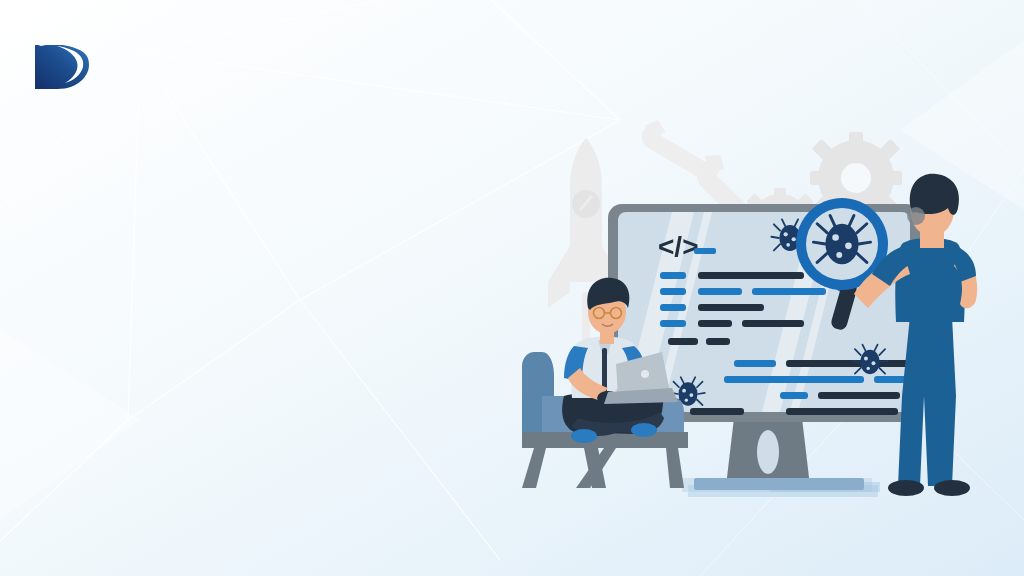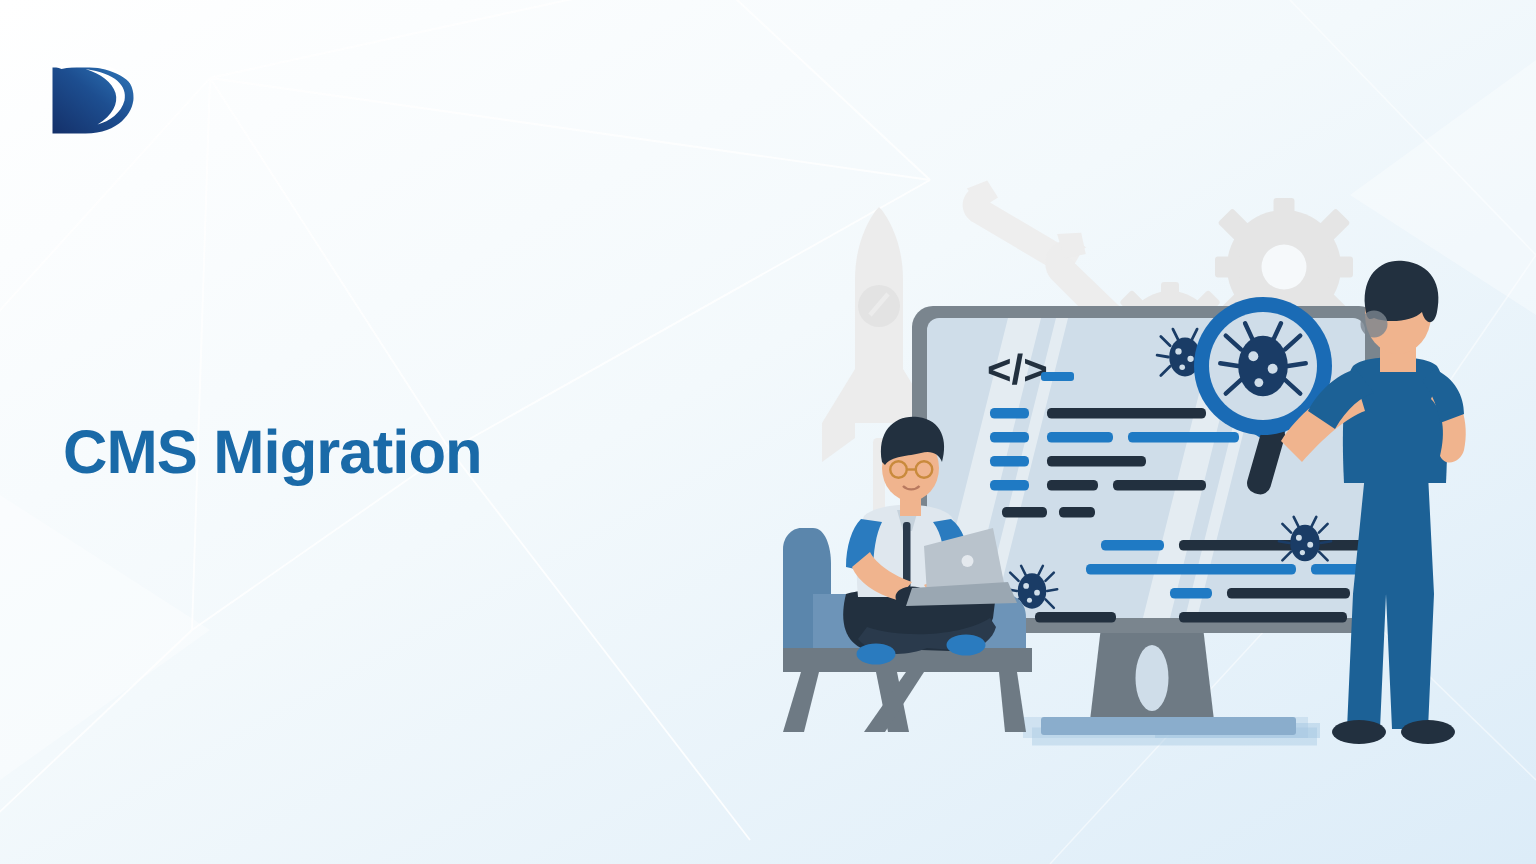--- a/index.html
+++ b/index.html
@@ -91,21 +91,20 @@
       <polygon points="1024,40 900,130 1024,210"></polygon>
     </g>
   </svg>
 
   <svg class="logo" viewBox="0 0 72 62">
     <path d="M8,14 L8,58 L30,58 C52,58 62,44 62,34 C62,20 50,14 34,14 Z" fill="url(#logoGrad)"></path>
     <path d="M6,12 C30,6 58,12 63,30 C60,18 36,10 14,15 Z" fill="#ffffff"></path>
     <path d="M30,15 C50,18 58,26 56,36 C54,44 46,50 38,52 C48,46 52,38 50,31 C48,24 40,18 30,15 Z" fill="#ffffff"></path>
   </svg>
 
-  <div class="title">CMS Migration</div>
 
   <svg class="illus" viewBox="0 0 512 430">
 
     <g fill="#ececec">
       <path d="M58,90 C58,66 68,48 74,42 C80,48 90,66 90,90 L90,186 L58,186 Z"></path>
       <path d="M58,150 L36,186 L36,212 L58,196 Z"></path>
       <path d="M90,150 L112,186 L112,212 L90,196 Z"></path>
       <rect x="70" y="196" width="8" height="60" rx="3"></rect>
       <circle cx="74" cy="108" r="14" fill="#e3e3e3"></circle>
       <path d="M68,114 L80,100" stroke="#ececec" stroke-width="3" fill="none"></path>

